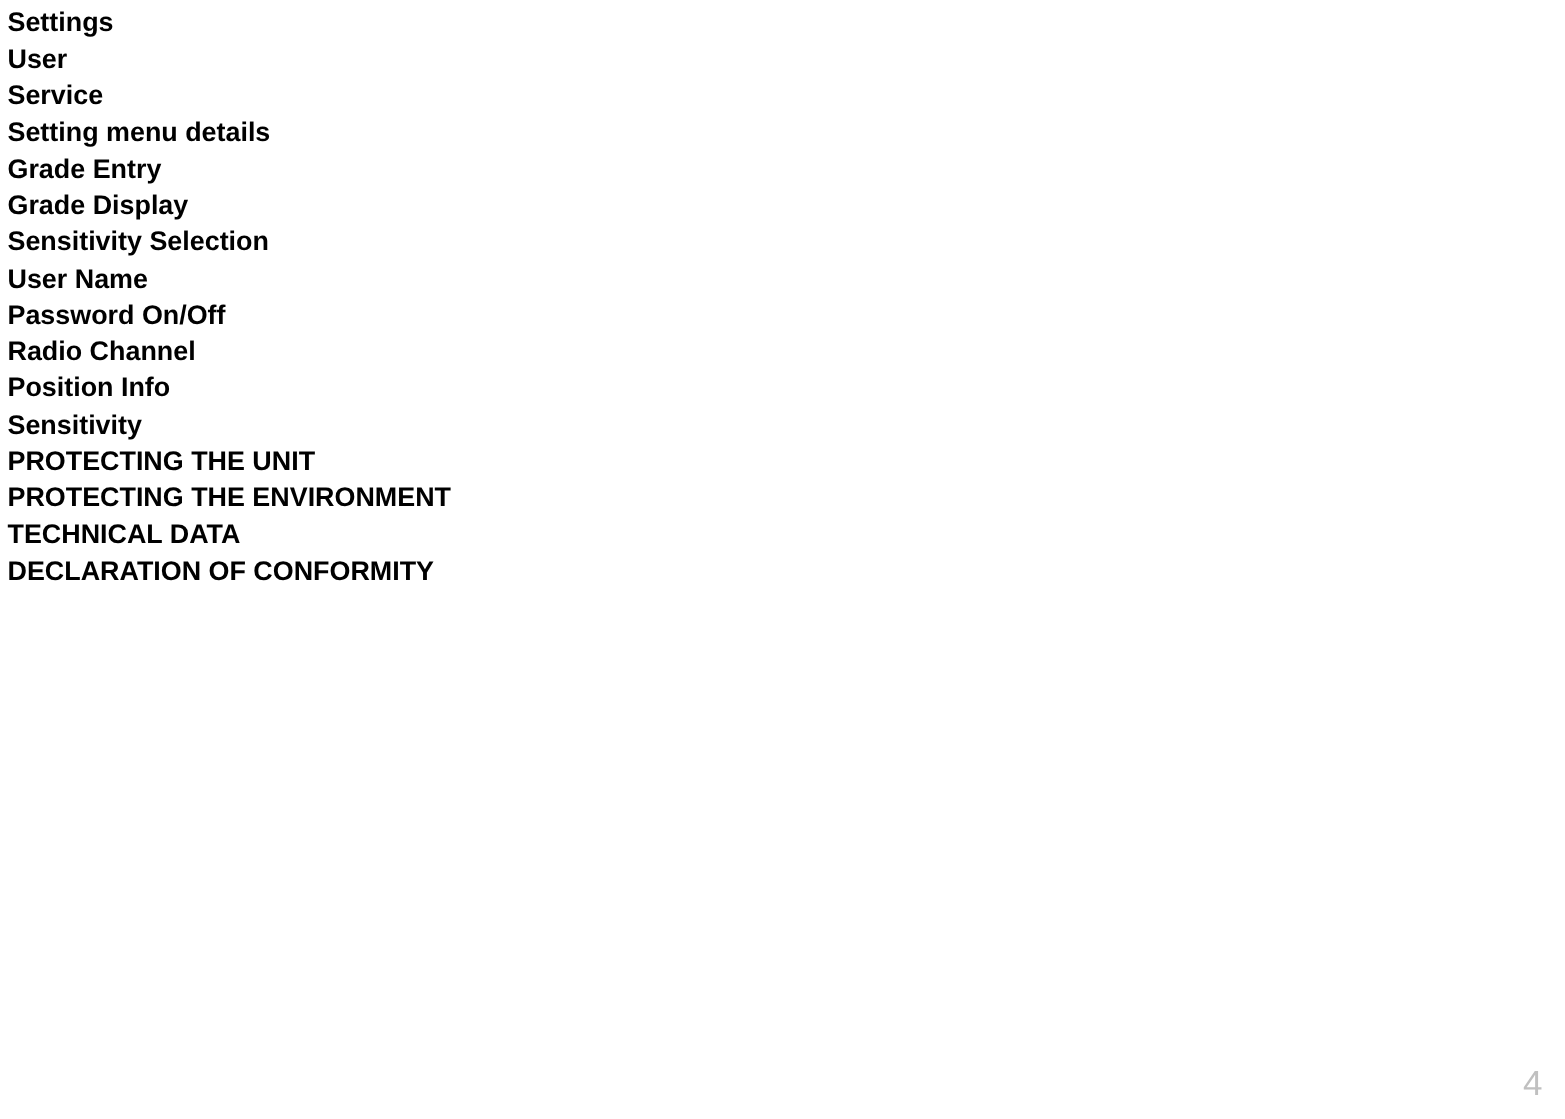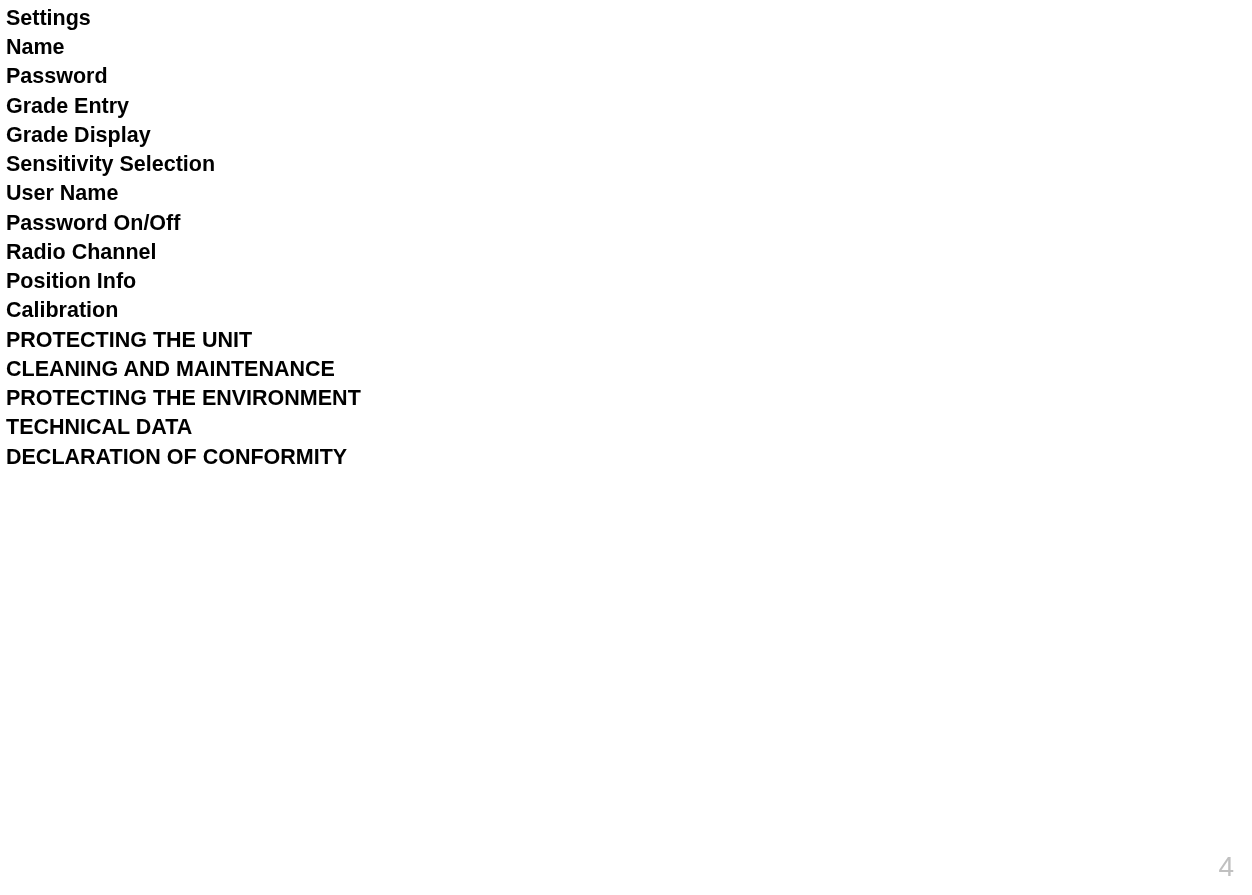--- a/index.html
+++ b/index.html
@@ -33,30 +33,30 @@
       font-size: 28px;
       color: #c0c0c0;
       font-family: Arial, Helvetica, sans-serif;
     }
   </style>
 </head>
 <body>
 
 <div class="toc-list">
   <div class="toc-item">Settings</div>
-  <div class="toc-item">Name</div>
-  <div class="toc-item">Password</div>
+  <div class="toc-item">User</div>
+  <div class="toc-item">Service</div>
+  <div class="toc-item">Setting menu details</div>
   <div class="toc-item">Grade Entry</div>
   <div class="toc-item">Grade Display</div>
   <div class="toc-item">Sensitivity Selection</div>
   <div class="toc-item">User Name</div>
   <div class="toc-item">Password On/Off</div>
   <div class="toc-item">Radio Channel</div>
   <div class="toc-item">Position Info</div>
-  <div class="toc-item">Calibration</div>
+  <div class="toc-item">Sensitivity</div>
   <div class="toc-item">PROTECTING THE UNIT</div>
-  <div class="toc-item">CLEANING AND MAINTENANCE</div>
   <div class="toc-item">PROTECTING THE ENVIRONMENT</div>
   <div class="toc-item">TECHNICAL DATA</div>
   <div class="toc-item">DECLARATION OF CONFORMITY</div>
 </div>
 
 <div class="page-number">4</div>
 
 </body></html>

